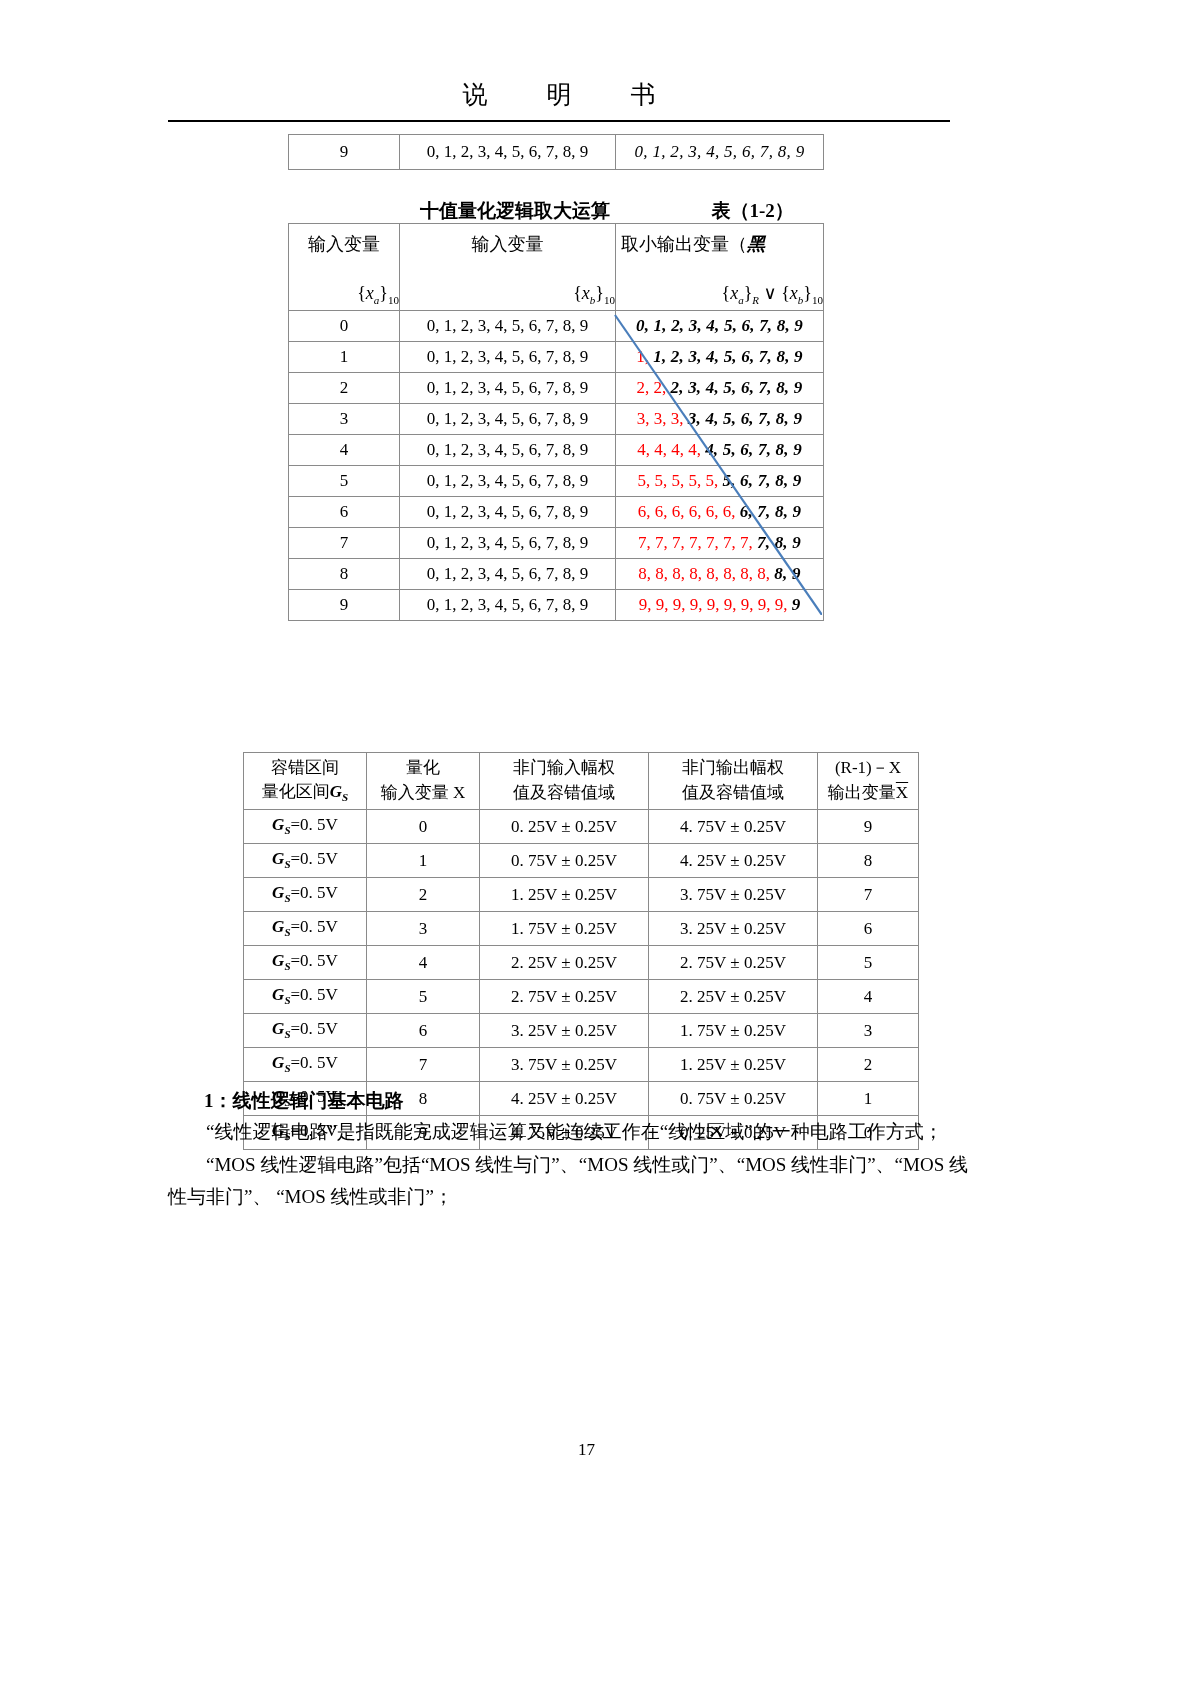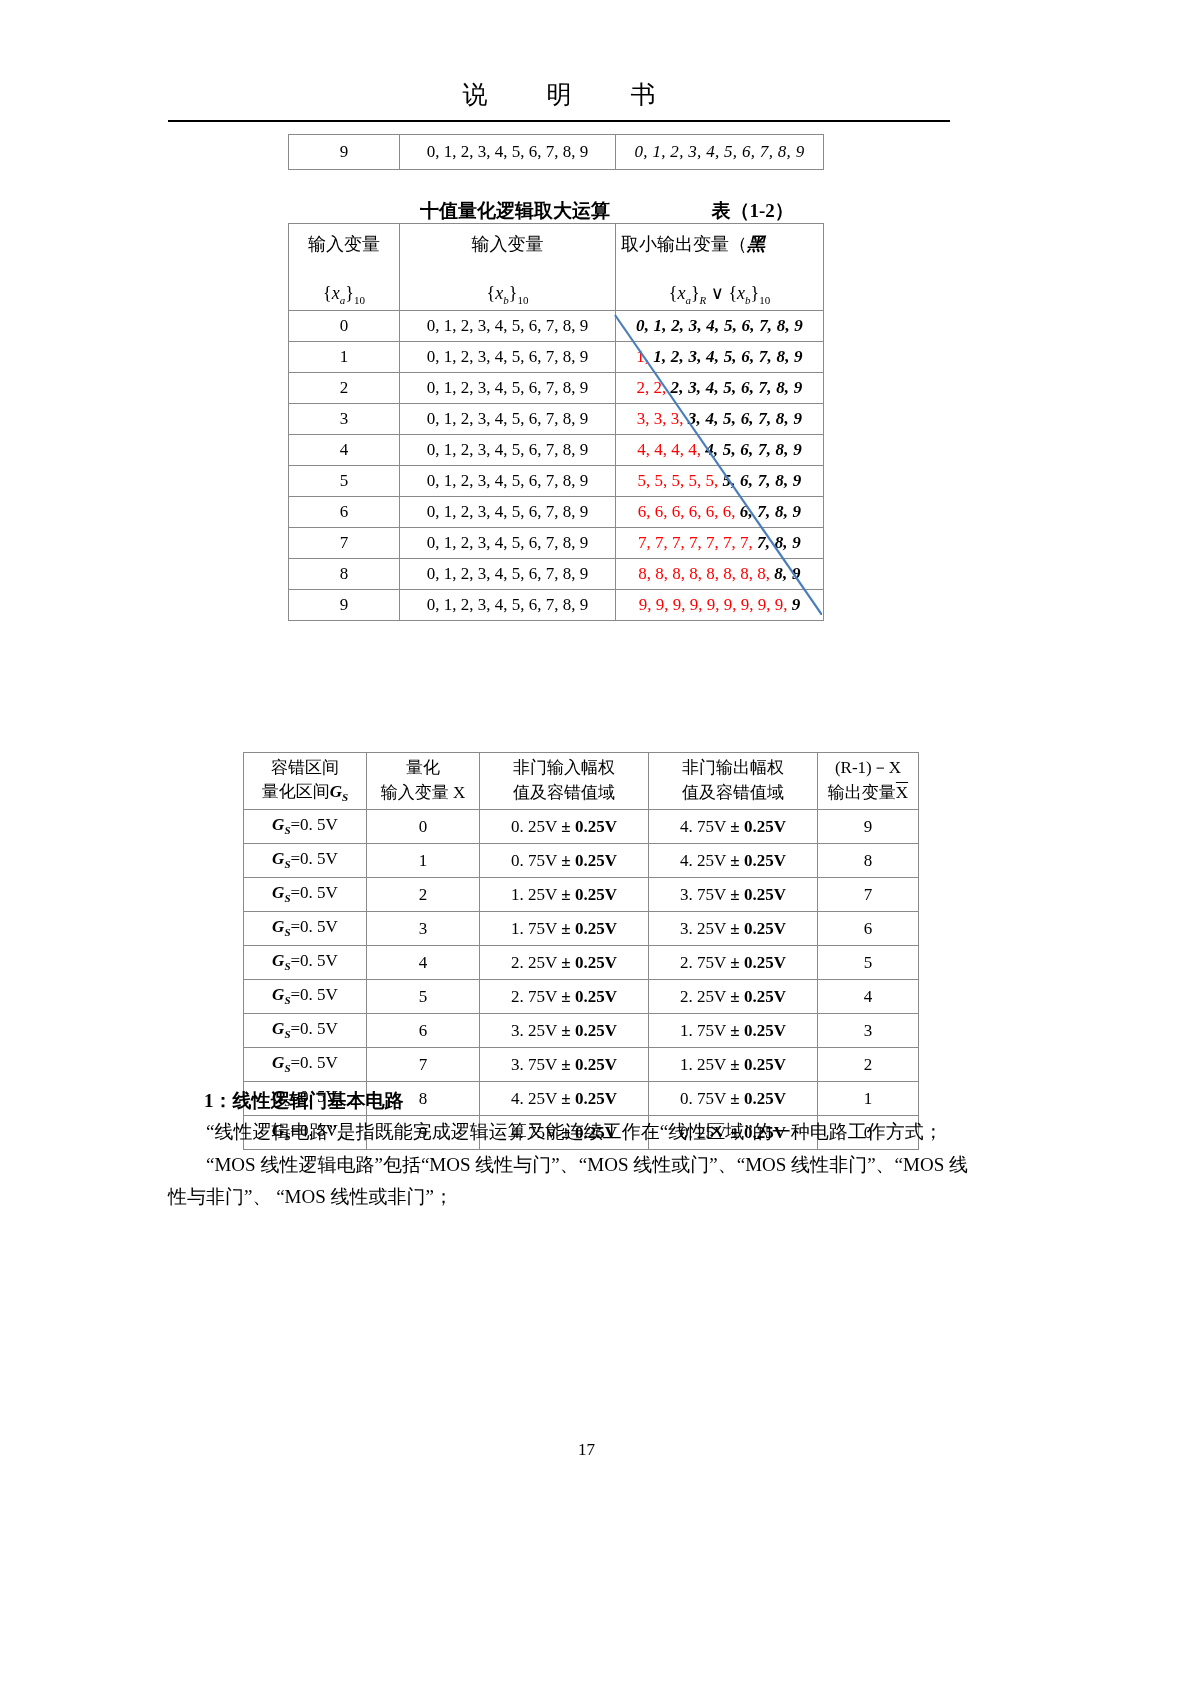--- a/index.html
+++ b/index.html
@@ -98,21 +98,21 @@
   }
   .tbl12 .c1 { width: 110px; }
   .tbl12 .c2 { width: 215px; }
   .tbl12 .c3 { width: 207px; }
   .tbl12 .hdr-cell {
     height: 86px;
     font-size: 18px;
     overflow: hidden;
   }
   .tbl12 .hdr-cell .l1 { display: block; margin-top: 6px; }
-  .tbl12 .hdr-cell .l2 { display: block; margin-top: 26px; }
+  .tbl12 .hdr-cell .l2 { display: block; margin-top: 26px; text-align: right; }
   .tbl12 td.body-cell { height: 30px; }
   .hdr3-inner {
     white-space: nowrap;
     display: block;
     text-align: left;
     padding-left: 5px;
   }
   .clip-char {
     font-weight: bold;
     font-style: italic;
@@ -157,21 +157,21 @@
   .tbl13 .c4 { width: 168px; }
   .tbl13 .c5 { width: 100px; margin-top: 36px; }
   .tbl13 th {
     height: 56px;
     font-size: 17px;
   }
   .tbl13 th .l1, .tbl13 th .l2 { display: block; line-height: 1.45; }
   .tbl13 td { height: 33px; font-size: 17px; }
   .gs-cell { font-size: 17px; }
   .gs-cell i { font-style: italic; }
-  .volt-bold { font-weight: bold; }
+  .volt-bold { font-weight: normal; }
   .ovl { text-decoration: overline; }
 
   
   .bodyzone {
     position: absolute;
     left: 168px;
     top: 1088px;
     width: 800px;
   }
   .sec-head {

